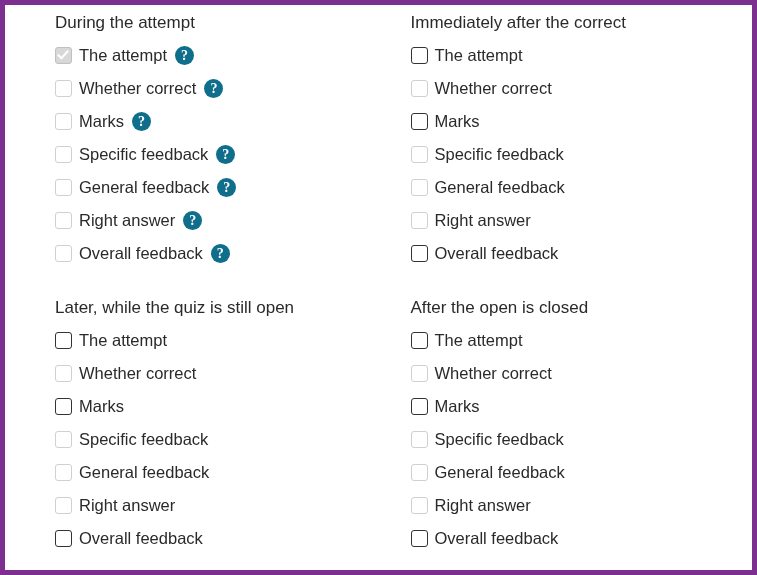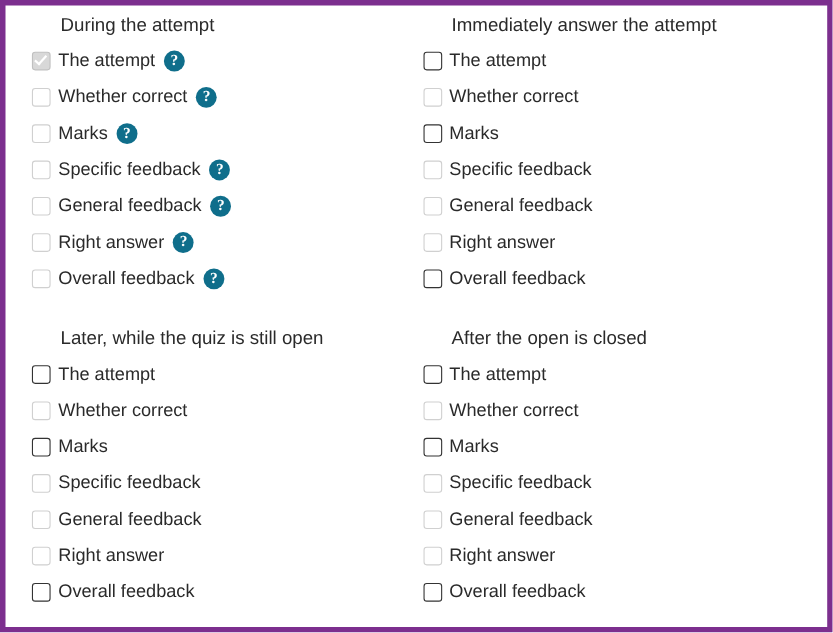--- a/index.html
+++ b/index.html
@@ -32,20 +32,21 @@
     .section-header {
       padding-left: 26px;
       margin-bottom: 6px;
       font-size: 17px;
       color: #2a2a2a;
     }
     .option-row {
       display: flex;
       align-items: center;
       min-height: 33px;
+      margin-left: 26px;
     }
     .checkbox {
       width: 17px;
       height: 17px;
       border: 1.8px solid #8f8f8f;
       border-radius: 3px;
       margin-right: 7px;
       flex-shrink: 0;
       display: inline-block;
       background: #fff;
@@ -154,21 +155,21 @@
           <span class="label-text">Overall feedback</span>
           <span class="help-icon">
             <span>?</span>
           </span>
         </div>
     </div>
   </div>
 
   <div class="column">
     <div class="section">
-      <div class="section-header">Immediately answer the attempt</div>
+      <div class="section-header">Immediately after the correct</div>
       <div class="option-row">
           <span class="checkbox dark"></span>
           <span class="label-text">The attempt</span>
         </div>
       <div class="option-row">
           <span class="checkbox disabled-empty"></span>
           <span class="label-text">Whether correct</span>
         </div>
       <div class="option-row">
           <span class="checkbox dark"></span>

